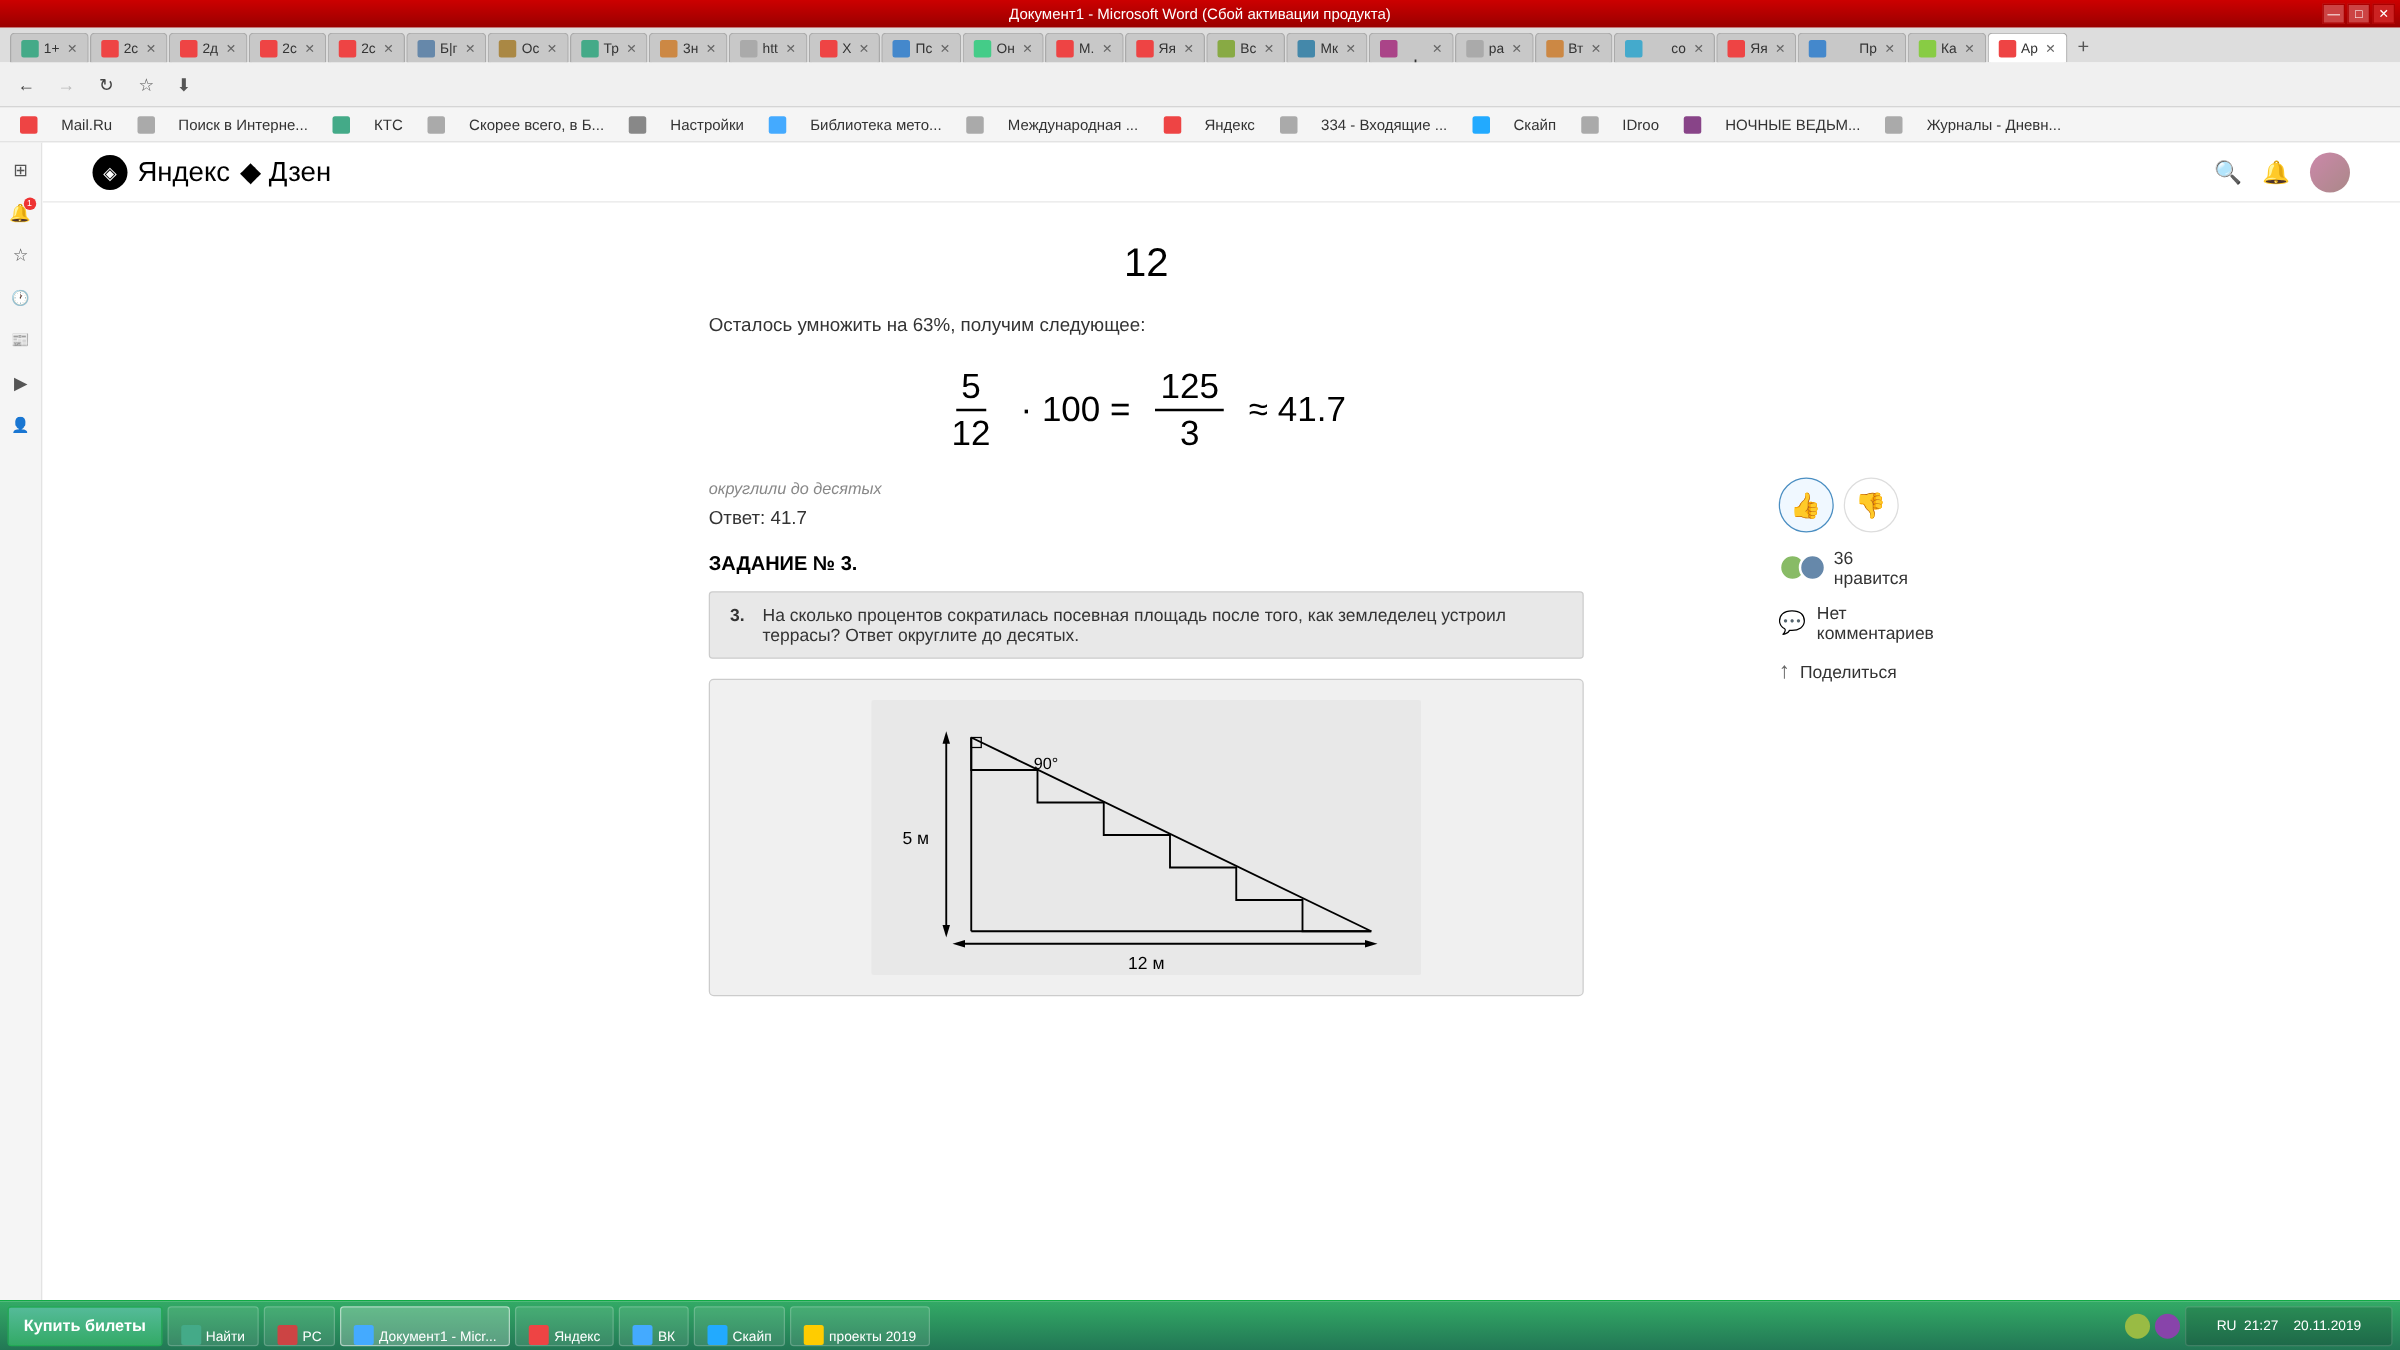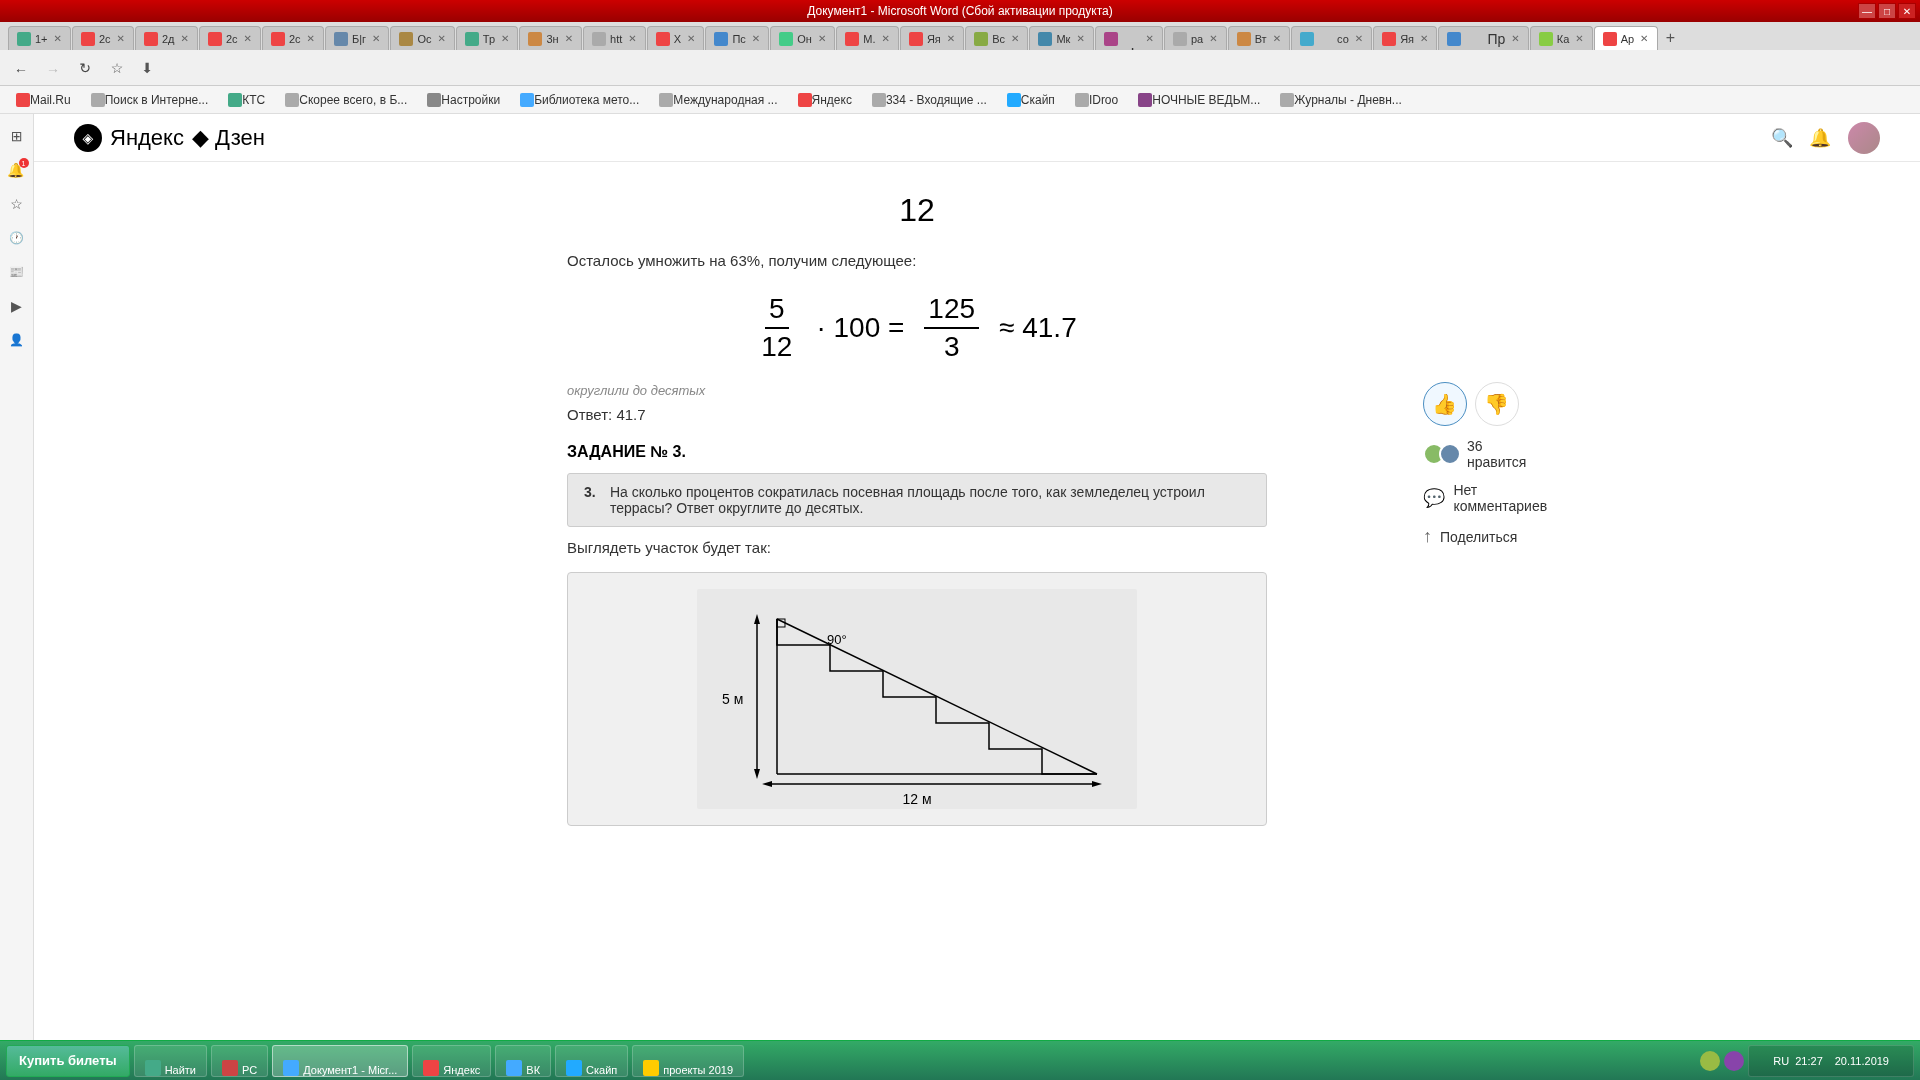--- a/index.html
+++ b/index.html
@@ -113,21 +113,21 @@
       gap: 4px;
       overflow: hidden;
     }
     .bookmark-item {
       height: 22px;
       padding: 0 8px;
       font-size: 12px;
       color: #333;
       display: flex;
       align-items: center;
-      gap: 0;
+      gap: 19px;
       cursor: pointer;
       border-radius: 3px;
       white-space: nowrap;
     }
     .bookmark-icon { width: 14px; height: 14px; flex-shrink: 0; border-radius: 2px; }
 
     
     .browser-main {
       display: flex;
       height: calc(1080px - 22px - 28px - 36px - 28px - 40px);
@@ -567,21 +567,21 @@
       <span style="font-size:11px;margin-left:19px;">со</span>
       <span class="tab-close">✕</span>
     </div>
   <div class="tab">
       <div class="tab-icon" style="background:#e44;"></div>
       <span style="font-size:11px;">Яя</span>
       <span class="tab-close">✕</span>
     </div>
   <div class="tab">
       <div class="tab-icon" style="background:#48c;"></div>
-      <span style="font-size:14px;padding-left:22px;">Пр</span>
+      <span style="font-size:11px;padding-left:22px;">Пр</span>
       <span class="tab-close">✕</span>
     </div>
   <div class="tab">
       <div class="tab-icon" style="background:#8c4;"></div>
       <span style="font-size:11px;">Ка</span>
       <span class="tab-close">✕</span>
     </div>
   <div class="tab active">
       <div class="tab-icon" style="background:#e44;"></div>
       <span style="font-size:11px;">Ар</span>
@@ -710,21 +710,20 @@
 
         <div class="answer-text">Ответ: 41.7</div>
 
         <div class="task-heading">ЗАДАНИЕ № 3.</div>
 
         <div class="task-box">
           <span class="task-number">3.</span>
           <span>На сколько процентов сократилась посевная площадь после того, как земледелец устроил террасы? Ответ округлите до десятых.</span>
         </div>
 
-        <div class="section-text">Выглядеть участок будет так:</div>
 
         <div class="diagram-container">
           <svg class="diagram-svg" width="440" height="220" viewBox="0 0 440 220">
 
             <rect width="440" height="220" fill="#e8e8e8" rx="2"></rect>
 
             <line x1="60" y1="30" x2="60" y2="185" stroke="#000" stroke-width="1.5"></line>
             <polygon points="60,25 57,35 63,35" fill="#000"></polygon>
             <polygon points="60,190 57,180 63,180" fill="#000"></polygon>
             <text x="25" y="115" font-size="14" fill="#000" font-family="Arial">5 м</text>

